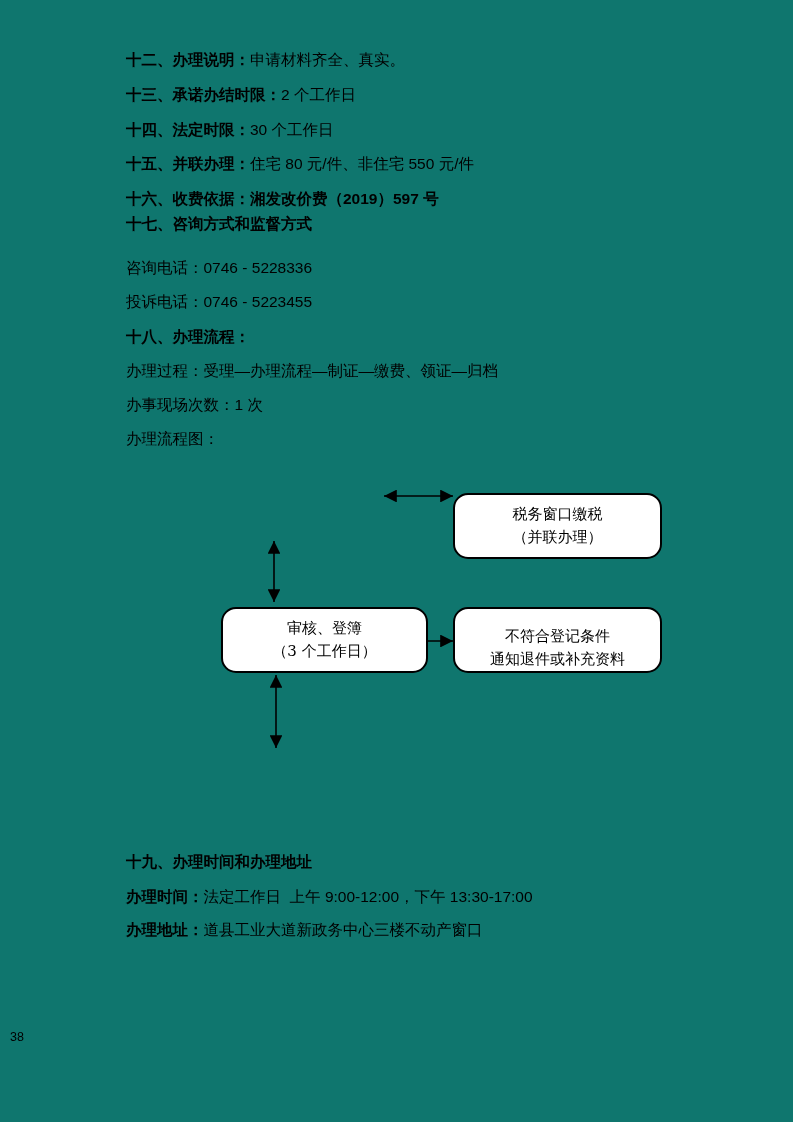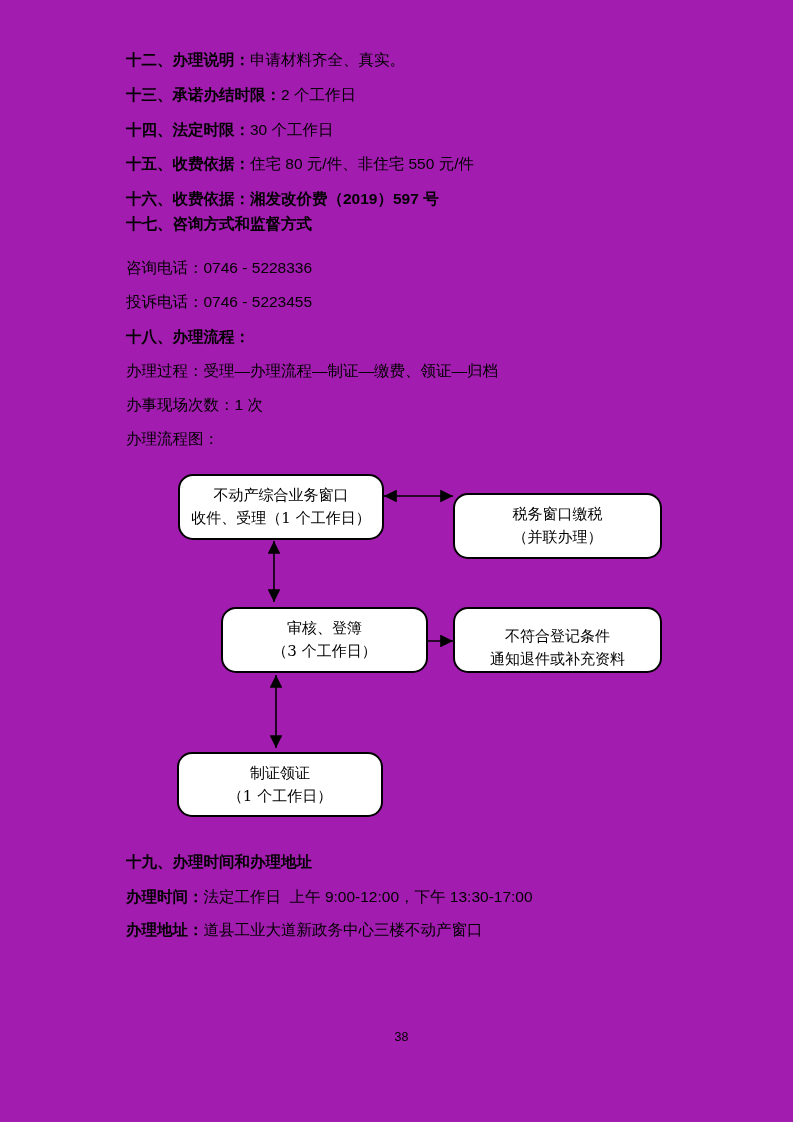--- a/index.html
+++ b/index.html
@@ -1,21 +1,21 @@
 <!DOCTYPE html>
 <html><head>
 <meta charset="utf-8">
 <style>
   * { margin: 0; padding: 0; box-sizing: border-box; }
   html, body { background: #ffffff; }
   .page {
     position: relative;
     width: 793px;
     height: 1122px;
-    background: #a21caf;
+    background: #0f766e;
     font-family: "Liberation Sans", "DejaVu Sans", sans-serif;
     color: #000000;
     overflow: hidden;
   }
   .line {
     position: absolute;
     left: 126px;
     font-size: 15.5px;
     line-height: 22px;
     white-space: pre;
@@ -42,38 +42,38 @@
   .box-receive { left: 178px; top: 474px; width: 206px; height: 66px; }
   .box-tax     { left: 453px; top: 493px; width: 209px; height: 66px; }
   .box-review  { left: 178px; top: 607px; width: 207px; height: 66px; margin-left: 43px; }
   .box-reject  { left: 453px; top: 607px; width: 209px; height: 66px; justify-content: flex-end; }
   .box-issue   { left: 177px; top: 752px; width: 206px; height: 65px; }
   .page-num {
     position: absolute;
     left: 0;
     top: 1030px;
     width: 100%;
-    text-align: center;
+    text-align: left;
     text-indent: 10px;
     font-size: 12.5px;
     color: #000000;
   }
 </style>
 </head>
 <body>
 
 <div class="page">
 
   <div class="line" style="top:49px"><span class="b">十二、办理说明：</span><span>申请材料齐全、真实。</span></div>
 
   <div class="line" style="top:84px"><span class="b">十三、承诺办结时限：</span><span>2 个工作日</span></div>
 
   <div class="line" style="top:119px"><span class="b">十四、法定时限：</span><span>30 个工作日</span></div>
 
-  <div class="line" style="top:153px"><span class="b">十五、收费依据：</span><span>住宅 80 元/件、非住宅 550 元/件</span></div>
+  <div class="line" style="top:153px"><span class="b">十五、并联办理：</span><span>住宅 80 元/件、非住宅 550 元/件</span></div>
 
   <div class="line" style="top:188px"><span class="b">十六、收费依据：</span><span class="b">湘发改价费（2019）597 号</span></div>
 
   <div class="line" style="top:213px"><span class="b">十七、咨询方式和监督方式</span></div>
 
   <div class="line" style="top:257px"><span>咨询电话：</span><span>0746 - 5228336</span></div>
 
   <div class="line" style="top:291px"><span>投诉电话：</span><span>0746 - 5223455</span></div>
 
   <div class="line" style="top:326px"><span class="b">十八、办理流程：</span></div>
@@ -90,44 +90,36 @@
         <marker id="ah" viewBox="0 0 10 10" refX="10" refY="5" markerWidth="9" markerHeight="8" orient="auto-start-reverse">
           <path d="M0,0 L10,5 L0,10 z" fill="#000000"></path>
         </marker>
       </defs>
       <line x1="384" y1="496" x2="453" y2="496" stroke="#000000" stroke-width="1.6" marker-start="url(#ah)" marker-end="url(#ah)"></line>
       <line x1="385" y1="641" x2="453" y2="641" stroke="#000000" stroke-width="1.6" marker-start="url(#ah)" marker-end="url(#ah)"></line>
       <line x1="274" y1="541" x2="274" y2="602" stroke="#000000" stroke-width="1.6" marker-start="url(#ah)" marker-end="url(#ah)"></line>
       <line x1="276" y1="675" x2="276" y2="748" stroke="#000000" stroke-width="1.6" marker-start="url(#ah)" marker-end="url(#ah)"></line>
     </svg>
 
-    <div class="fc-box box-receive">
-      <div>不动产综合业务窗口</div>
-      <div>收件、受理（1 个工作日）</div>
-    </div>
 
     <div class="fc-box box-tax">
       <div>税务窗口缴税</div>
       <div>（并联办理）</div>
     </div>
 
     <div class="fc-box box-review">
       <div>审核、登簿</div>
       <div>（3 个工作日）</div>
     </div>
 
     <div class="fc-box box-reject">
       <div>不符合登记条件</div>
       <div>通知退件或补充资料</div>
     </div>
 
-    <div class="fc-box box-issue">
-      <div>制证领证</div>
-      <div>（1 个工作日）</div>
-    </div>
   </div>
 
   <div class="line" style="top:851px"><span class="b">十九、办理时间和办理地址</span></div>
 
   <div class="line" style="top:886px"><span class="b">办理时间：</span><span>法定工作日  上午 9:00-12:00，下午 13:30-17:00</span></div>
 
   <div class="line" style="top:919px"><span class="b">办理地址：</span><span>道县工业大道新政务中心三楼不动产窗口</span></div>
 
   <div class="page-num">38</div>
 

